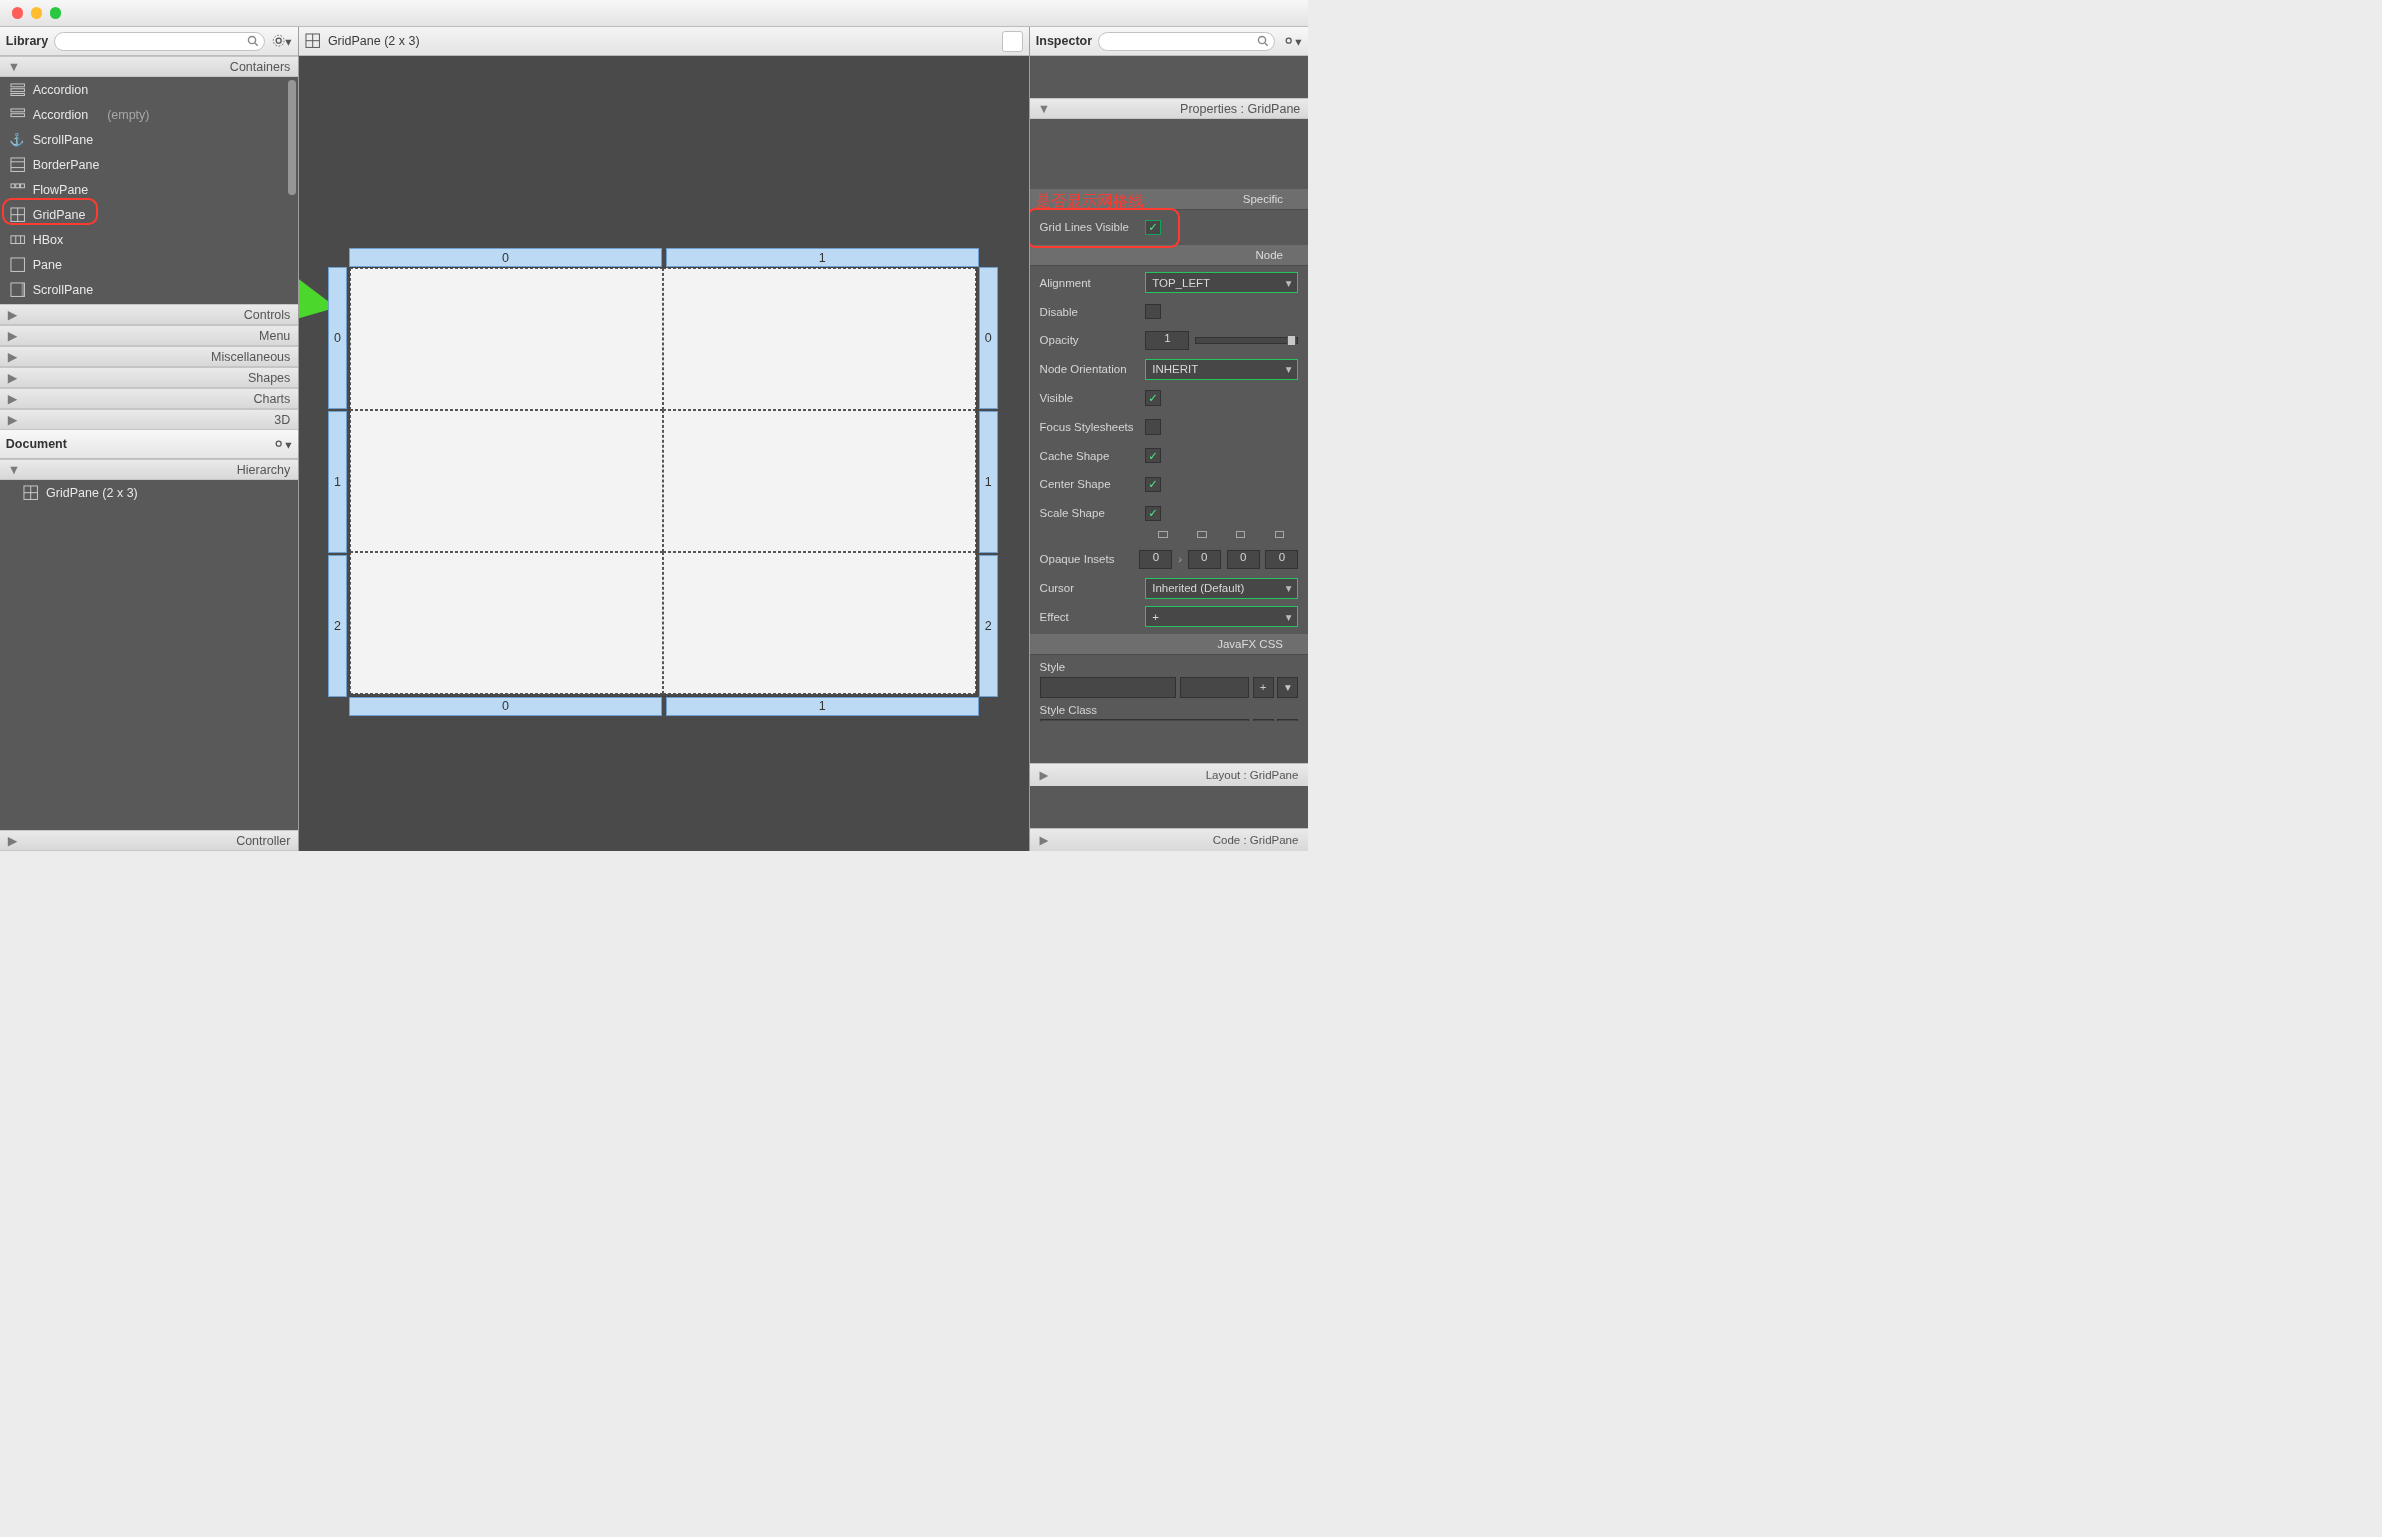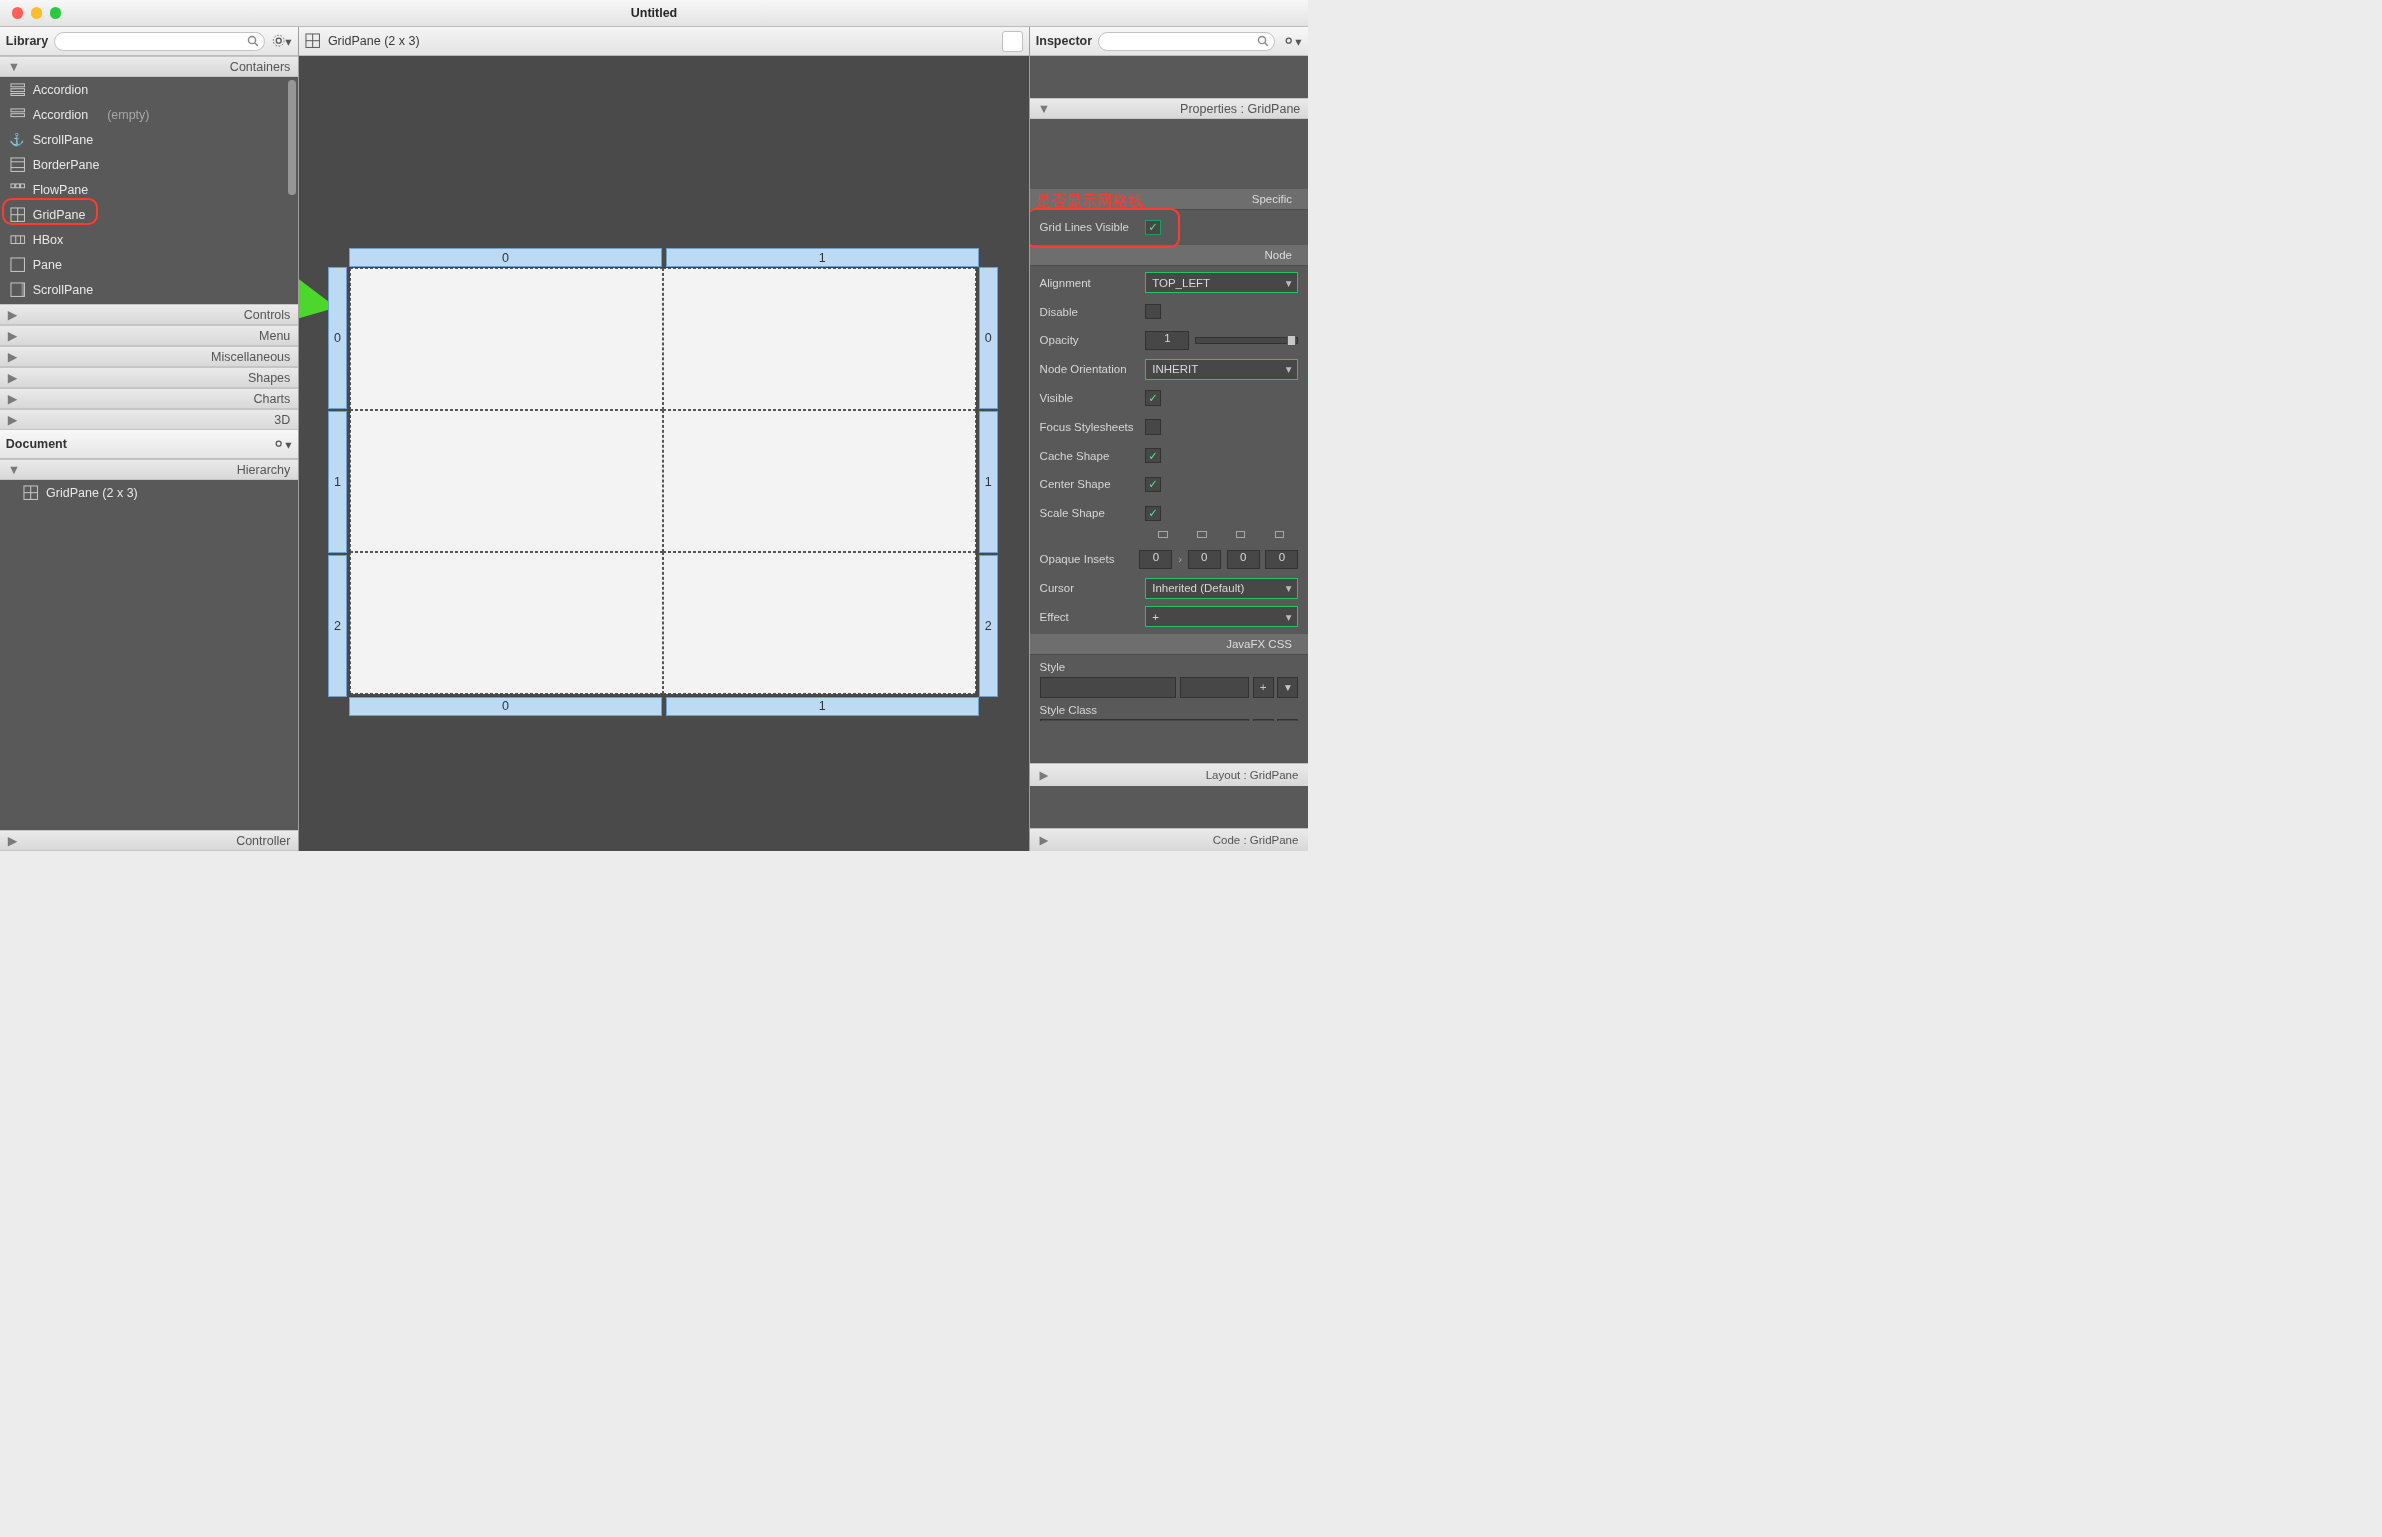--- a/index.html
+++ b/index.html
@@ -40,21 +40,21 @@
   .doc-icon{ width:21px; height:21px; background:#fff; border:1px solid #c0c0c0; border-radius:2.9px;}
   .canvas{ flex:1; position:relative; overflow:hidden;}
   .gridpane-wrapper{ position:absolute; left:29px; top:192px; }
   .col-header, .row-header{ background:#bcdaf4; color:#333; display:flex; align-items:center; justify-content:center; border:1px solid #6fa0cf; }
   .cell{ background:#f3f3f3; border:1px dashed #555;}
   .arrow-annot{ position:absolute; pointer-events:none;}
 
   
   .right-col{ width:279px; background:#595959; border-left:1px solid #9e9e9e; display:flex; flex-direction:column;gap:42px;}
   .right-col .panel-header{ }
-  .prop-group-header{ height:21px; background:#6e6e6e; border-bottom:1px solid #4c4c4c; color:#dcdcdc; display:flex; align-items:center; justify-content:flex-end; padding:0 16px; font-size:11.5px;}
+  .prop-group-header{ height:21px; background:#6e6e6e; border-bottom:1px solid #4c4c4c; color:#dcdcdc; display:flex; align-items:center; justify-content:flex-end; padding:0 25px; font-size:11.5px;}
   .prop-body{ padding:5.8px 9.6px; display:flex; flex-direction:column; gap:5.8px;}
   .prop-row{ display:flex; align-items:center; height:23px; gap:5.8px; color:#d6d6d6; font-size:11.5px;}
   .prop-label{ width:100px;}
   .chk{ width:15.4px; height:15.4px; background:#474747; border:1px solid #323232; display:flex; align-items:center; justify-content:center; color:#54e08a; font-size:11.5px; cursor:pointer;}
   .num-input{ width:35px; height:19px; background:#474747; border:1px solid #323232; color:#d8d8d8; text-align:center; font-size:11.5px;}
   .combo{ flex:1; height:21px; background:#474747; border:1px solid #22c55e; color:#d8d8d8; display:flex; align-items:center; padding:0 5.8px; font-size:11.5px; position:relative;}
   .combo::after{content:"▾"; position:absolute; right:5.8px; color:#bcbcbc;}
   .text-input{ flex:1; height:21px; background:#474747; border:1px solid #323232;}
   .slider-track{ flex:1; height:7.7px; background:#474747; border:1px solid #323232; position:relative;}
   .slider-thumb{ position:absolute; right:1px; top:-2.9px; width:9.6px; height:11.5px; background:#c8c8c8; border:1px solid #555;}
@@ -69,21 +69,20 @@
 </style>
 </head>
 <body>
 
 <div class="titlebar">
   <div class="traffic">
     <div class="dot red"></div>
     <div class="dot yellow"></div>
     <div class="dot green"></div>
   </div>
-  <div class="title-text">Untitled</div>
 </div>
 
 <div class="app-body">
 
   <div class="left-col">
     <div class="panel-header">
       <span class="panel-title">Library</span>
       <div class="search-box">
         <span>
           <svg width="11.5" height="11.5" viewBox="0 0 16 16">

